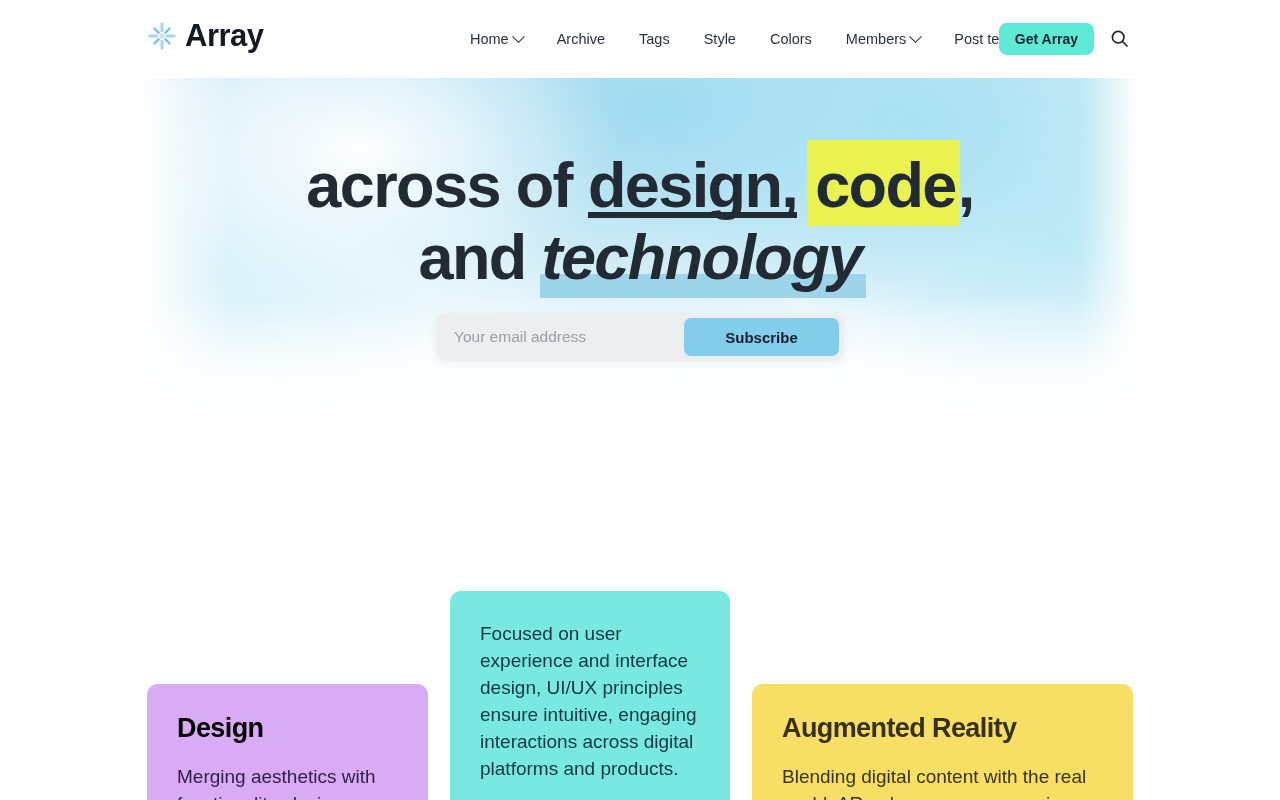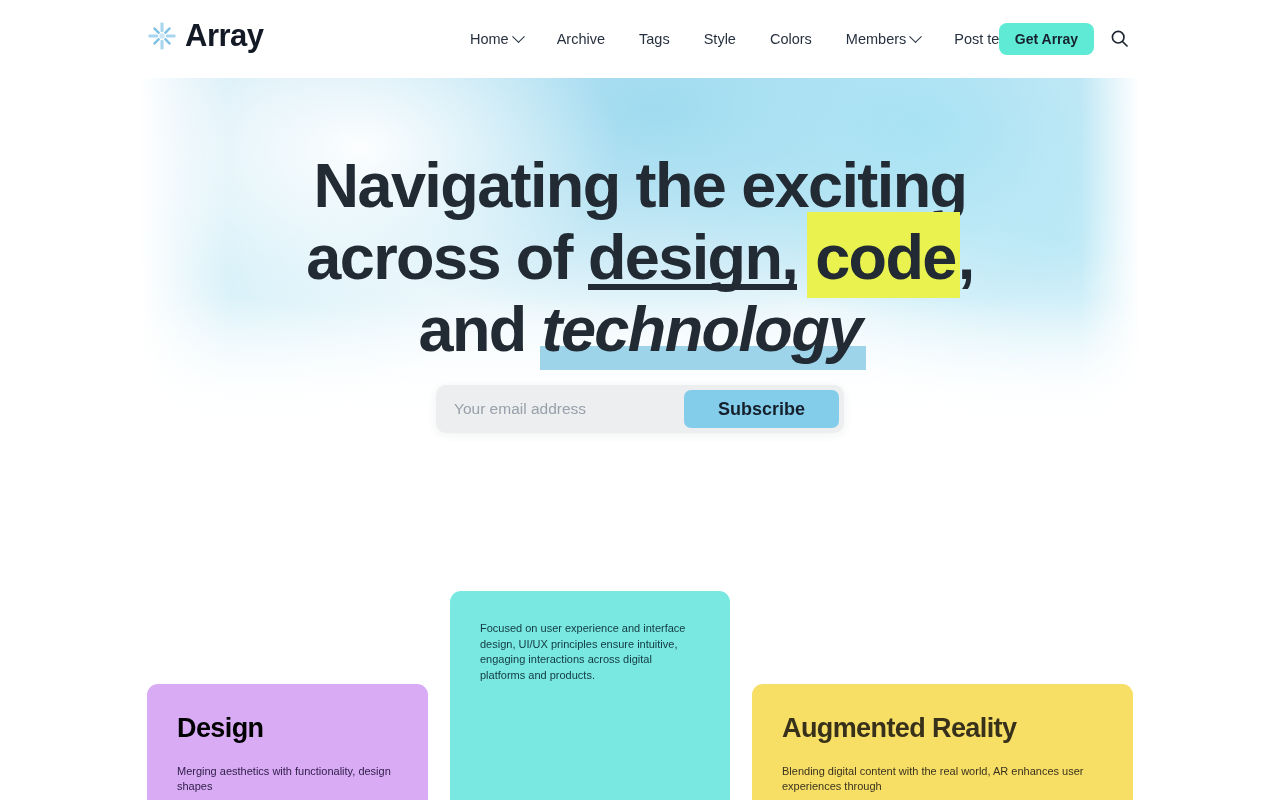--- a/index.html
+++ b/index.html
@@ -243,21 +243,21 @@
     padding-left: 13px;
   }
   .email-input::placeholder { color: #98a0aa; }
   .subscribe-btn {
     width: 155px;
     height: 38px;
     border-radius: 7px;
     background: #83cdea;
     border: none;
     color: #16202d;
-    font-size: 18px;
+    font-size: 15px;
     font-weight: 700;
     font-family: "Liberation Sans", sans-serif;
     cursor: pointer;
   }
 
   
   .cards {
     position: absolute;
     top: 560px;
     left: 140px;
@@ -272,21 +272,21 @@
     overflow: hidden;
   }
   .card-title {
     font-size: 27px;
     font-weight: 700;
     letter-spacing: -0.6px;
     line-height: 1.1;
     margin-bottom: 20px;
   }
   .card-body {
-    font-size: 11px;
+    font-size: 19px;
     line-height: 1.42;
   }
 
   .card-design {
     left: 7px;
     top: 124px;
     width: 281px;
     height: 150px;
     background: #d9abf5;
   }
@@ -381,21 +381,20 @@
   </header>
 
   <section class="hero">
     <div class="hero-bg"></div>
     <div class="hero-edge-l"></div>
     <div class="hero-edge-r"></div>
     <div class="hero-fade"></div>
 
     <div class="hero-inner">
       <h1 class="hero-title">
-        <span class="hero-line">Navigating the exciting</span>
         <span class="hero-line"><span>across of </span><span class="mark-underline">design,</span><span>&nbsp;</span><span class="mark-highlight">code</span><span>,</span></span>
         <span class="hero-line"><span>and </span><span class="mark-italic">technology</span></span>
       </h1>
 
 
       <form class="subscribe">
         <input class="email-input" type="text" placeholder="Your email address" style="">
         <button class="subscribe-btn">Subscribe</button>
       </form>
     </div>

